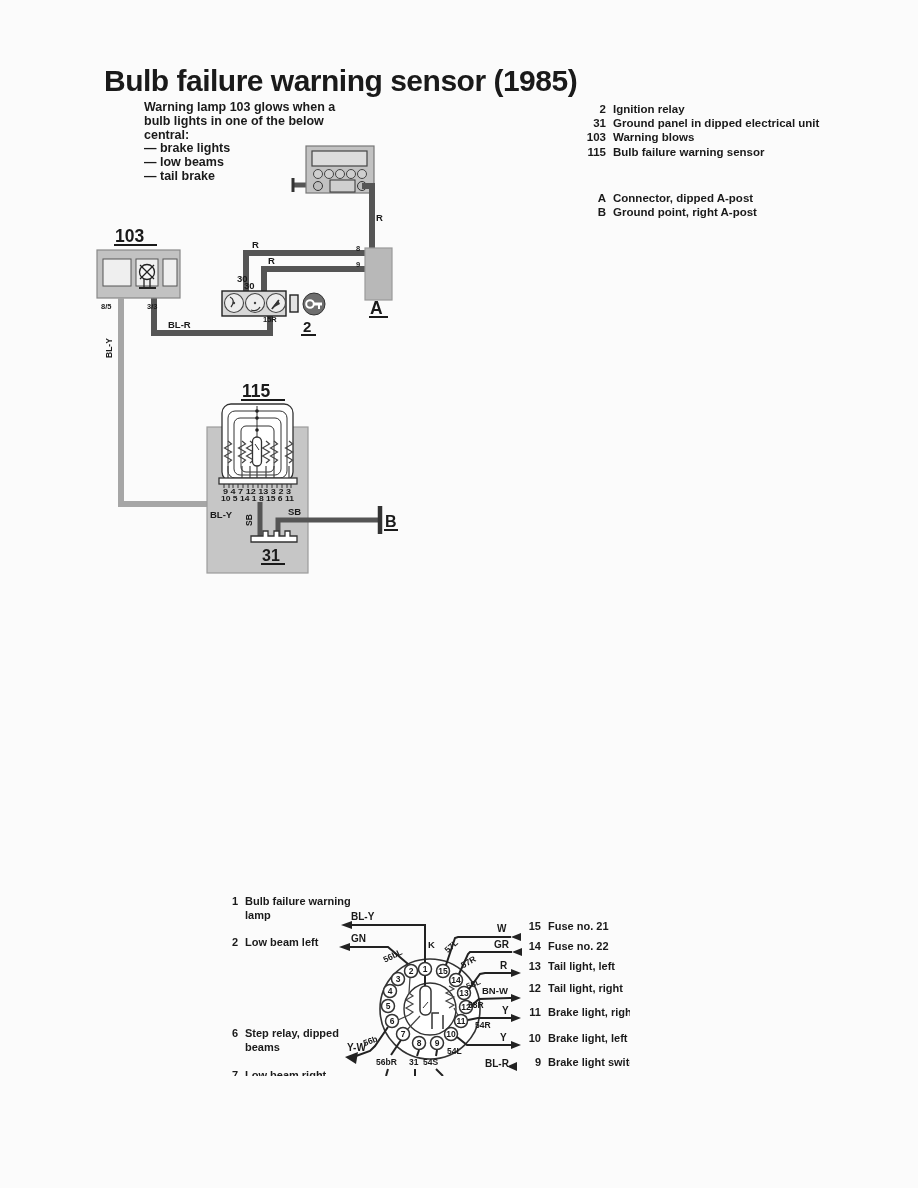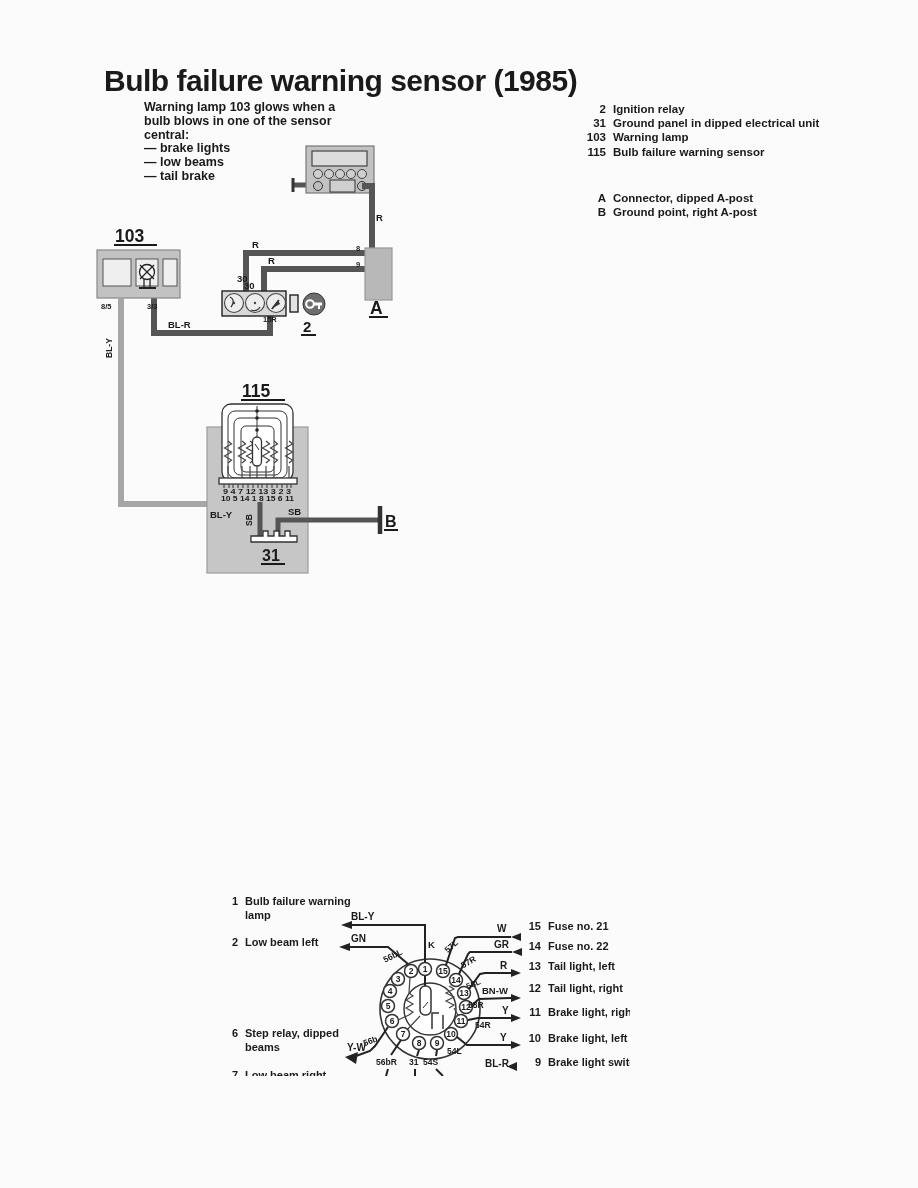--- a/index.html
+++ b/index.html
@@ -27,39 +27,39 @@
 </style>
 </head>
 <body>
 
 <div id="page">
 
   <h1 id="title" class="abs">Bulb failure warning sensor (1985)</h1>
 
   <div id="intro" class="abs">
     <div>Warning lamp 103 glows when a</div>
-    <div>bulb blows in one of the sensor</div>
+    <div>bulb lights in one of the below</div>
     <div>central:</div>
     <div>— brake lights</div>
     <div>— low beams</div>
     <div>— tail brake</div>
   </div>
 
   <div id="legend" class="abs">
     <div class="leg-row">
         <span class="leg-ref">2</span>
         <span>Ignition relay</span>
       </div>
     <div class="leg-row">
         <span class="leg-ref">31</span>
         <span>Ground panel in dipped electrical unit</span>
       </div>
     <div class="leg-row">
         <span class="leg-ref">103</span>
-        <span>Warning lamp</span>
+        <span>Warning blows</span>
       </div>
     <div class="leg-row">
         <span class="leg-ref">115</span>
         <span>Bulb failure warning sensor</span>
       </div>
     <div class="leg-row leg-gap">
         <span class="leg-ref">A</span>
         <span>Connector, dipped A-post</span>
       </div>
     <div class="leg-row">

